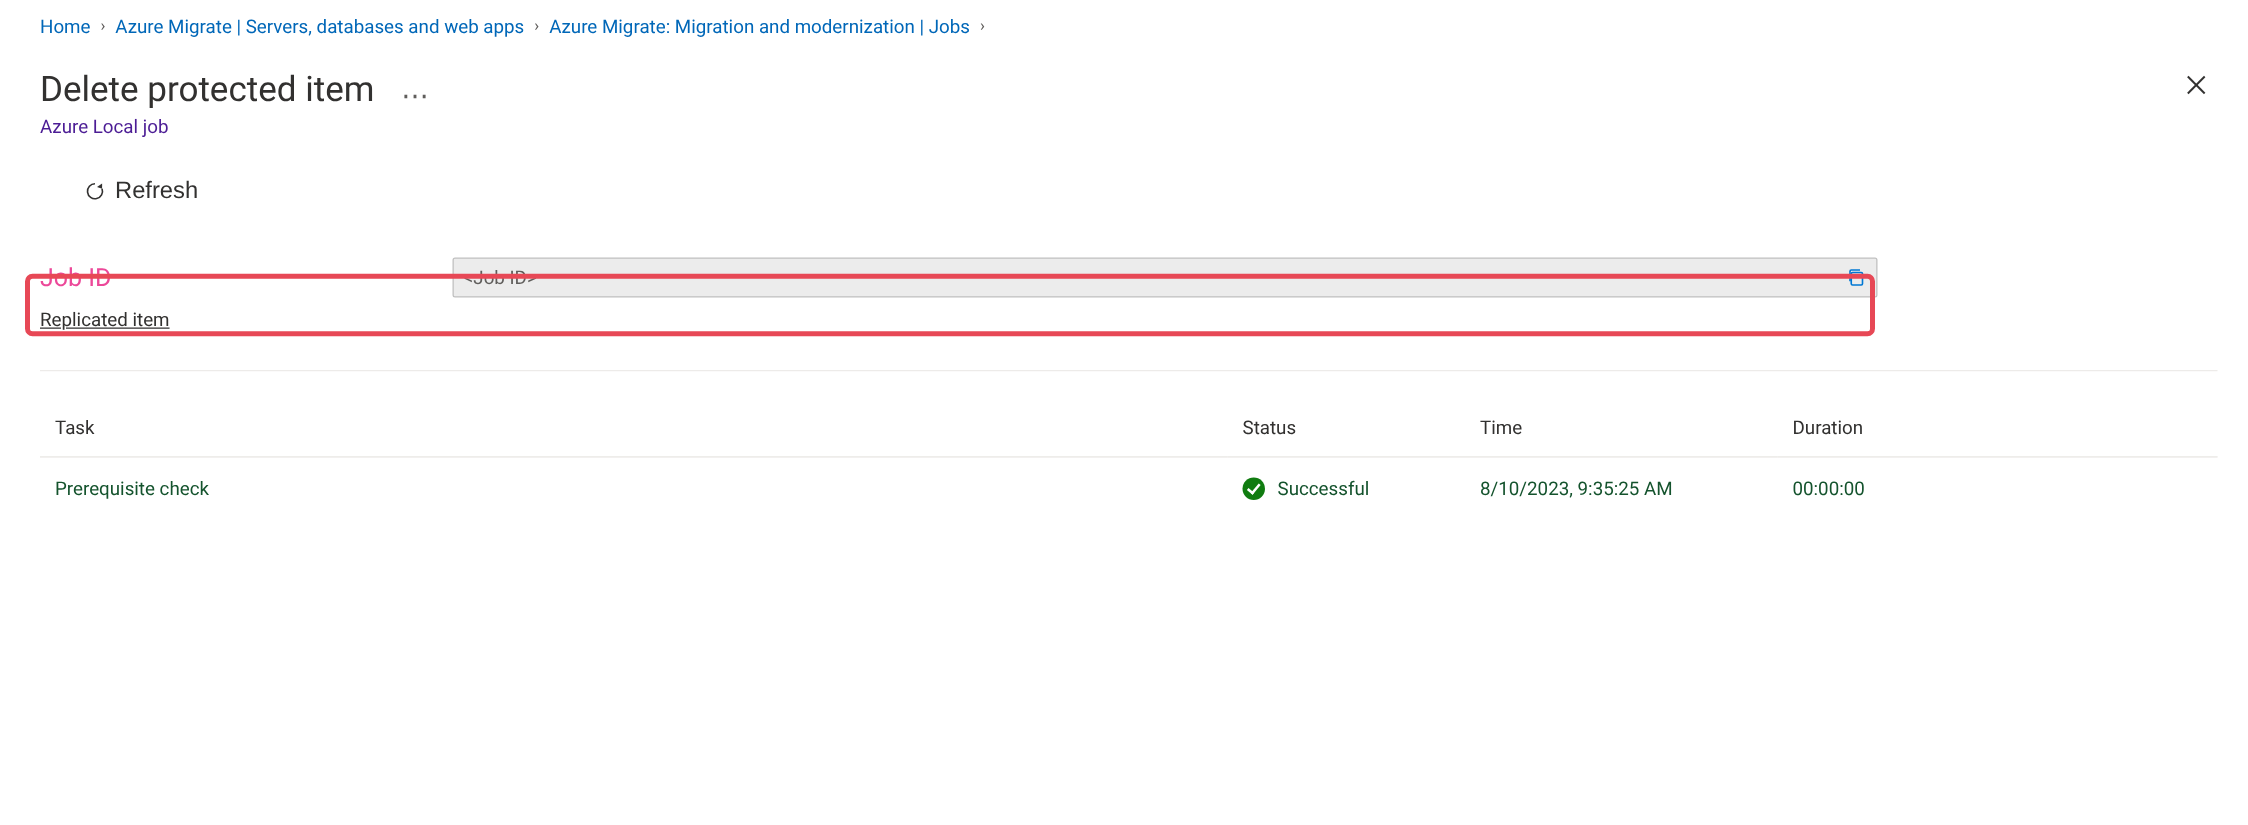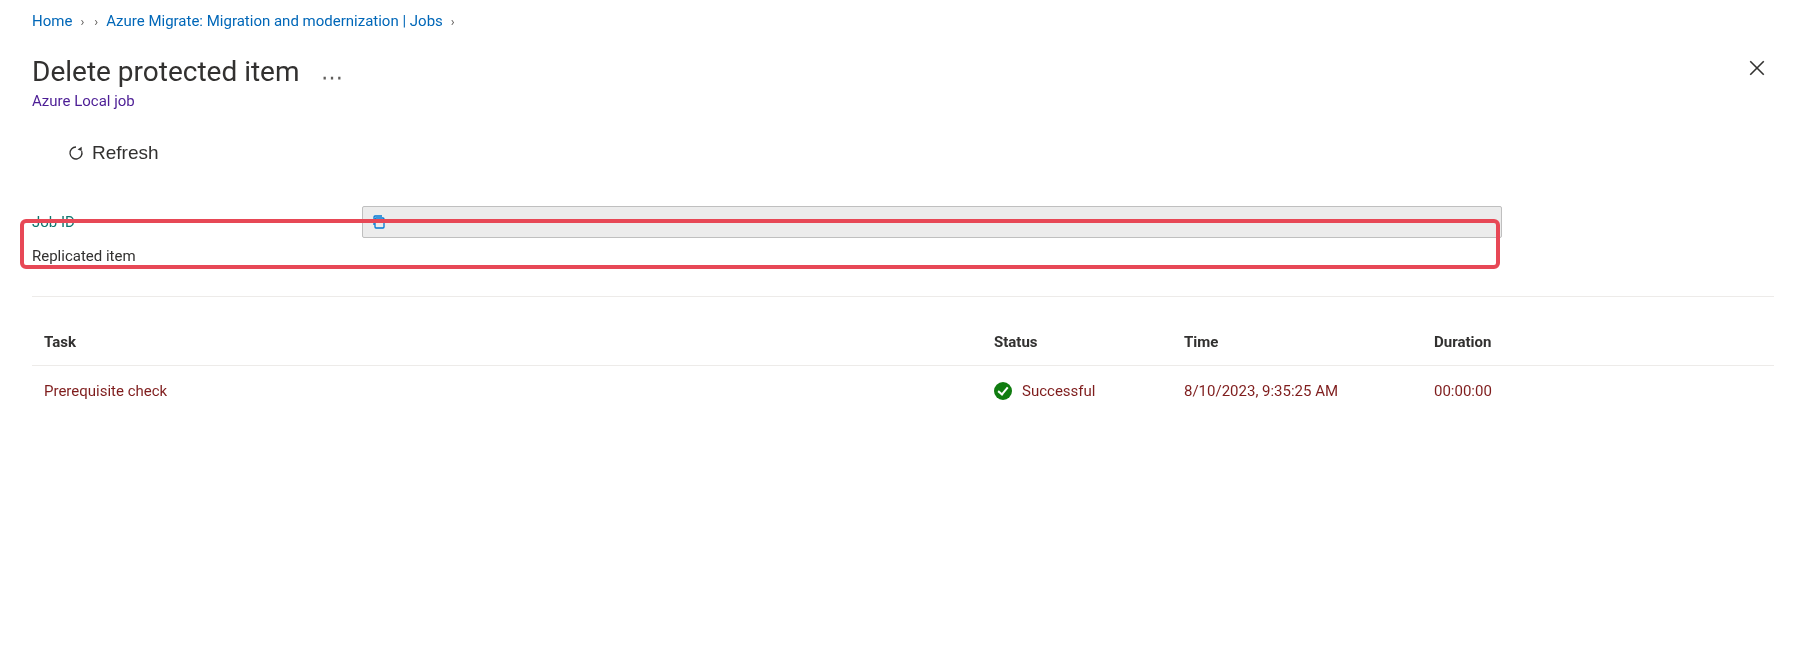--- a/index.html
+++ b/index.html
@@ -96,26 +96,27 @@
     width: 100%;
   }
   .prop-row {
     display: flex;
     align-items: center;
     min-height: 32px;
     padding: 2px 0;
   }
   .prop-label {
     width: 330px;
-    font-size: 15px;
-    color: #0f766e;
+    font-size: 20px;
+    color: #ec4899;
   }
   .prop-value {
     font-size: 15px;
     color: #323130;
+    text-decoration: underline;
   }
   .jobid-field {
     flex: 1;
     display: flex;
     align-items: center;
     background: #ececec;
     border: 1px solid #bfbfbf;
     border-radius: 2px;
     height: 32px;
     padding: 0 8px;
@@ -147,29 +148,29 @@
     border-top: 1px solid #edebe9;
   }
   
   .task-table {
     width: 100%;
     margin-top: 26px;
     border-collapse: collapse;
   }
   .task-table th {
     text-align: left;
-    font-weight: 700;
+    font-weight: 400;
     font-size: 15px;
     color: #323130;
     padding: 10px 12px 14px 12px;
     border-bottom: 1px solid #edebe9;
   }
   .task-table td {
     font-size: 15px;
-    color: #7f1d1d;
+    color: #14532d;
     padding: 16px 12px;
     vertical-align: middle;
   }
   .col-task   { width: 950px; }
   .col-status { width: 190px; }
   .col-time   { width: 250px; }
   .col-dur    { width: auto; }
   .status-cell {
     display: flex;
     align-items: flex-end;
@@ -193,20 +194,21 @@
   }
 </style>
 </head>
 <body>
 
 <div class="page">
 
   <nav class="breadcrumb">
     <a>Home</a>
     <span class="chev">›</span>
+    <a>Azure Migrate | Servers, databases and web apps</a>
     <span class="chev">›</span>
     <a>Azure Migrate: Migration and modernization | Jobs</a>
     <span class="chev">›</span>
   </nav>
 
   <div class="title-row">
     <div class="title-block">
       <h1>Delete protected item</h1>
       <span class="ellipsis">⋯</span>
       <div class="subtitle">Azure Local job</div>
@@ -227,20 +229,21 @@
       </svg>
       <span>Refresh</span>
     </button>
   </div>
 
   <div class="props">
 
     <div class="prop-row">
       <div class="prop-label">Job ID</div>
       <div class="jobid-field">
+        <span class="val">&lt;Job ID&gt;</span>
         <span class="copy-icon">
           <svg viewBox="0 0 16 16">
             <rect x="4" y="4" width="9" height="10" rx="1" fill="none" stroke="#0078d4" stroke-width="1.3"></rect>
             <path d="M3 11 V3 a1 1 0 0 1 1-1 h7" fill="none" stroke="#0078d4" stroke-width="1.3"></path>
           </svg>
         </span>
       </div>
     </div>
 
     <div class="prop-row">

